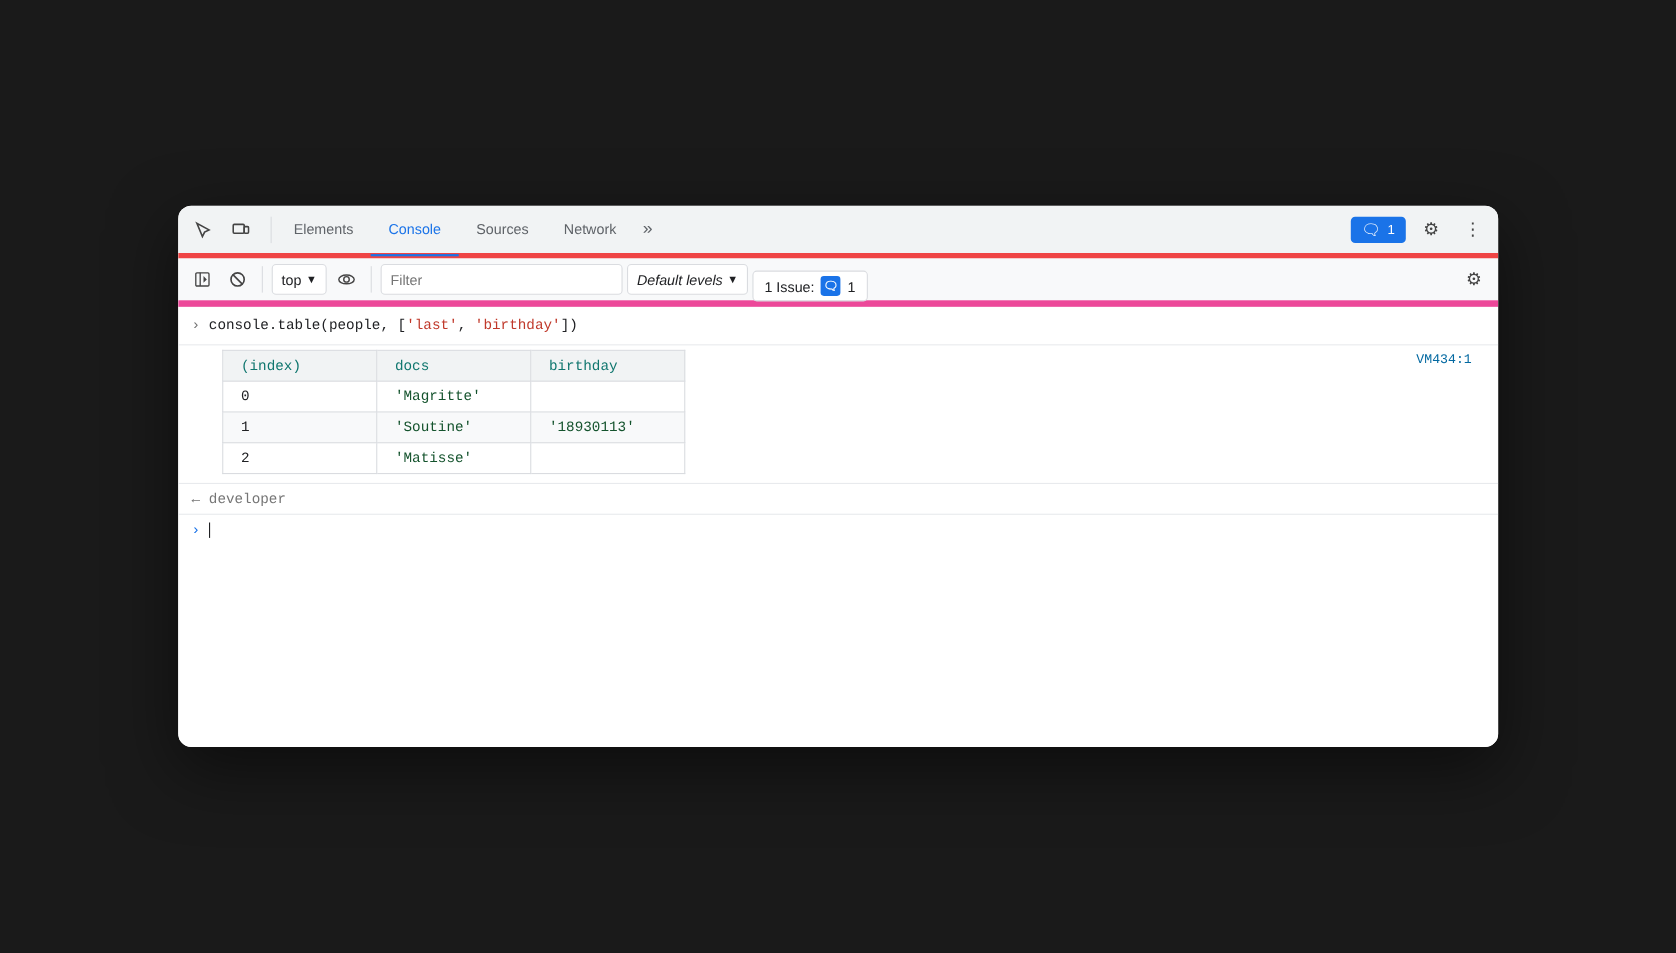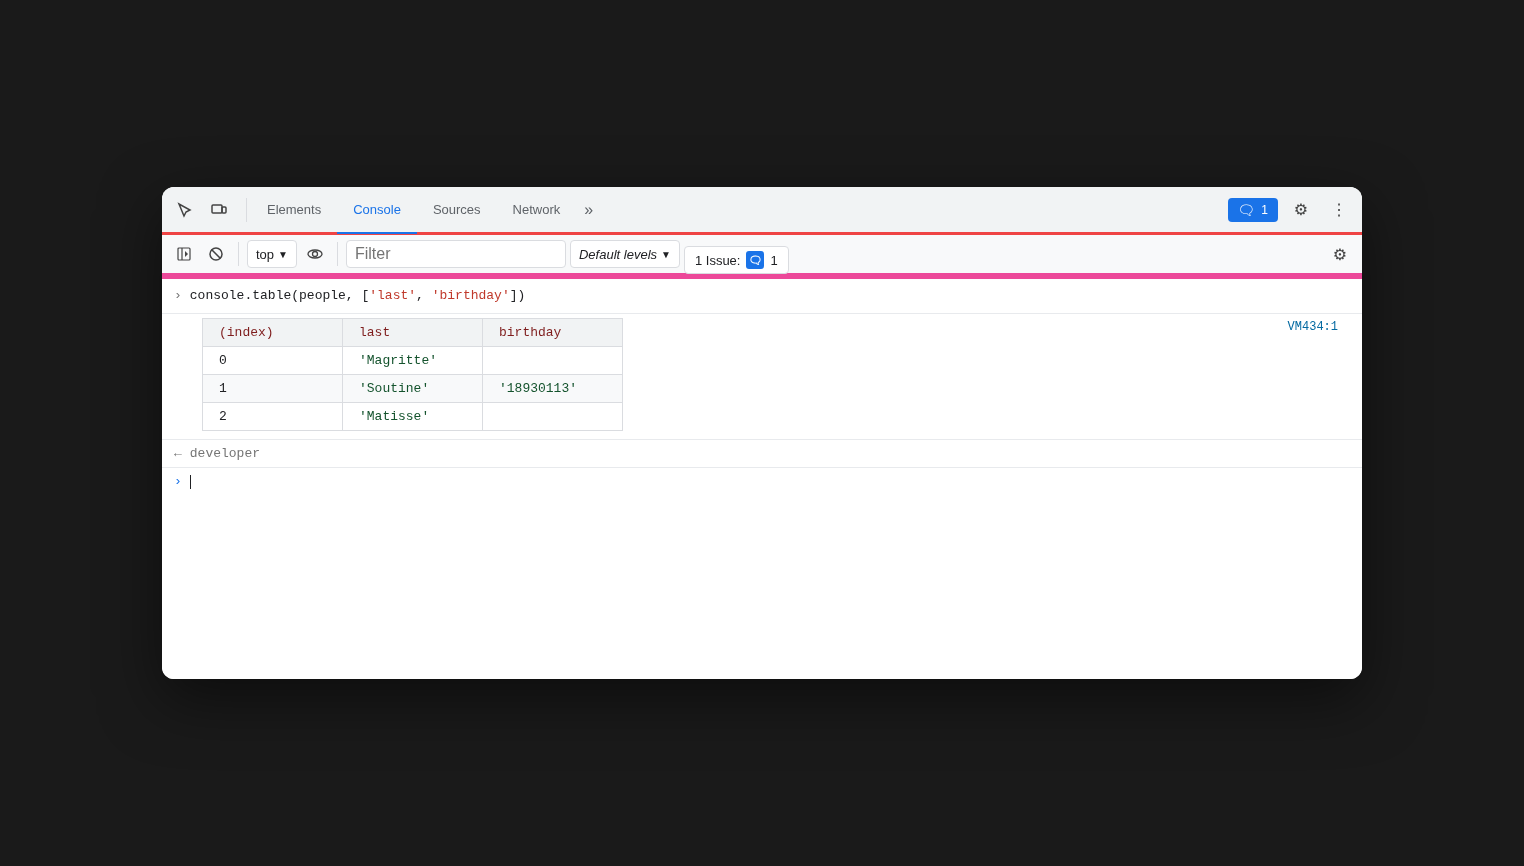--- a/index.html
+++ b/index.html
@@ -52,21 +52,21 @@
       transform: translateX(-50%);
       color: #d4d4d4;
       font-size: 14px;
       font-weight: 500;
       white-space: nowrap;
     }
 
     
     .tabs-bar {
       background: #f1f3f4;
-      border-bottom: 3px solid #ef4444;
+      border-bottom: 5px solid #ef4444;
       display: flex;
       align-items: center;
       height: 48px;
       padding: 0 8px;
     }
 
     .toolbar-icons {
       display: flex;
       align-items: center;
       gap: 4px;
@@ -186,21 +186,21 @@
       height: 28px;
     }
 
     .filter-input {
       flex: 1;
       max-width: 220px;
       height: 28px;
       border: 1px solid #dadce0;
       border-radius: 4px;
       padding: 0 8px;
-      font-size: 16px;
+      font-size: 13px;
       color: #202124;
       background: white;
       outline: none;
     }
 
     .default-levels-btn {
       display: flex;
       align-items: center;
       gap: 4px;
       padding: 2px 8px;
@@ -305,21 +305,21 @@
       font-family: 'Courier New', Consolas, monospace;
       font-size: 13px;
     }
 
     .console-table th {
       background: #f1f3f4;
       border: 1px solid #dadce0;
       padding: 6px 16px;
       text-align: left;
       font-weight: normal;
-      color: #7f1d1d;
+      color: #0f766e;
       min-width: 140px;
     }
 
     .console-table td {
       border: 1px solid #dadce0;
       padding: 6px 16px;
       color: #202124;
       background: white;
     }
 
@@ -508,21 +508,21 @@
 
     <div style="text-align:right; padding: 2px 12px;">
       <a class="vm-link">VM434:1</a>
     </div>
 
     <div class="console-table-wrap">
       <table class="console-table">
         <thead>
           <tr>
             <th>(index)</th>
-            <th>last</th>
+            <th>docs</th>
             <th>birthday</th>
           </tr>
         </thead>
         <tbody>
           <tr>
             <td>0</td>
             <td class="str-val">'Magritte'</td>
             <td></td>
           </tr>
           <tr>

